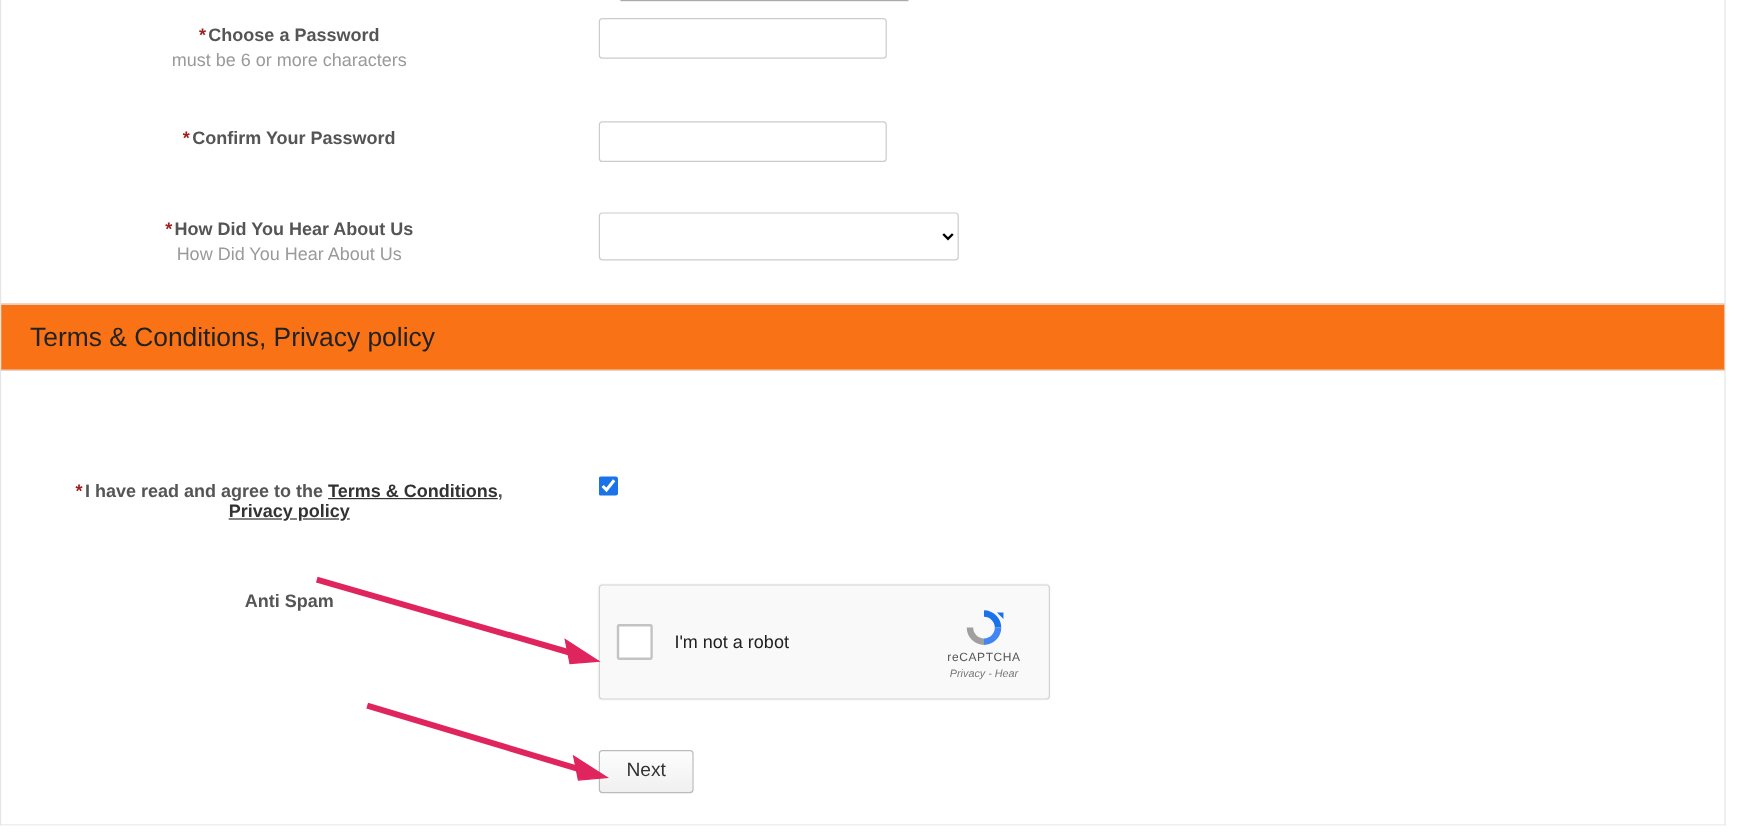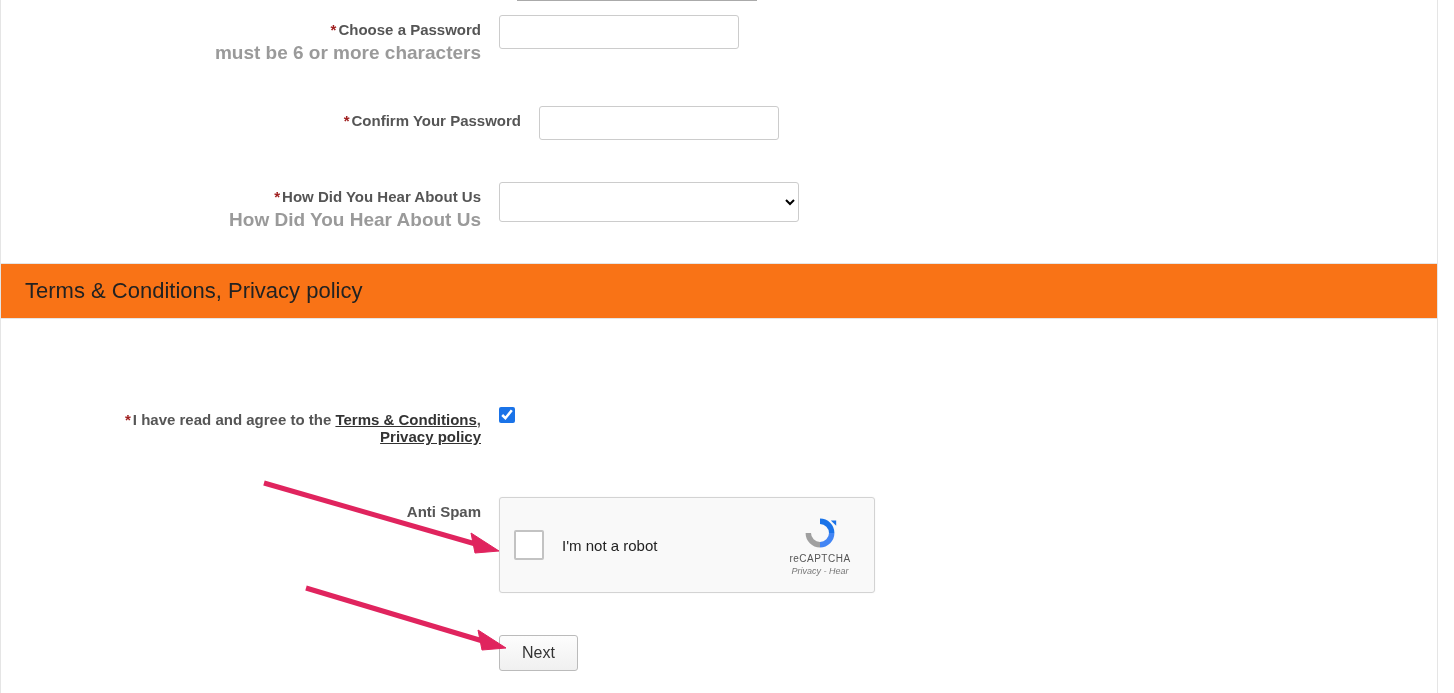--- a/index.html
+++ b/index.html
@@ -20,38 +20,37 @@
     border-right: 1px solid #e5e5e5;
     border-bottom: 1px solid #e5e5e5;
   }
   .form-row {
     display: flex;
     align-items: flex-start;
     padding: 6px 0;
   }
   .label-col {
     width: 498px;
-    text-align: right;
+    text-align: center;
     padding-right: 18px;
     padding-top: 6px;
   }
   .label-main {
     font-weight: 600;
     color: #555;
   }
   .req {
     color: #a02020;
     font-weight: 700;
     padding-right: 2px;
   }
   .label-hint {
     color: #9a9a9a;
-    font-size: 19px;
+    font-size: 15px;
     margin-top: 4px;
-    font-weight: bold;
   }
   .input-col {
     flex: 1;
     padding-left: 0;
   }
   .text-input {
     width: 240px;
     height: 34px;
     border: 1px solid #ccc;
     border-radius: 3px;
@@ -190,21 +189,21 @@
       <div class="label-main">
         <span class="req">*</span><span>Choose a Password</span>
       </div>
       <div class="label-hint">must be 6 or more characters</div>
     </div>
     <div class="input-col">
       <input type="password" class="text-input" value="" style="">
     </div>
   </div>
 
-  <div class="form-row" style="margin-top:30px;margin-left:40px;">
+  <div class="form-row" style="margin-top:30px;">
     <div class="label-col">
       <div class="label-main">
         <span class="req">*</span><span>Confirm Your Password</span>
       </div>
     </div>
     <div class="input-col">
       <input type="password" class="text-input" value="" style="">
     </div>
   </div>
 

